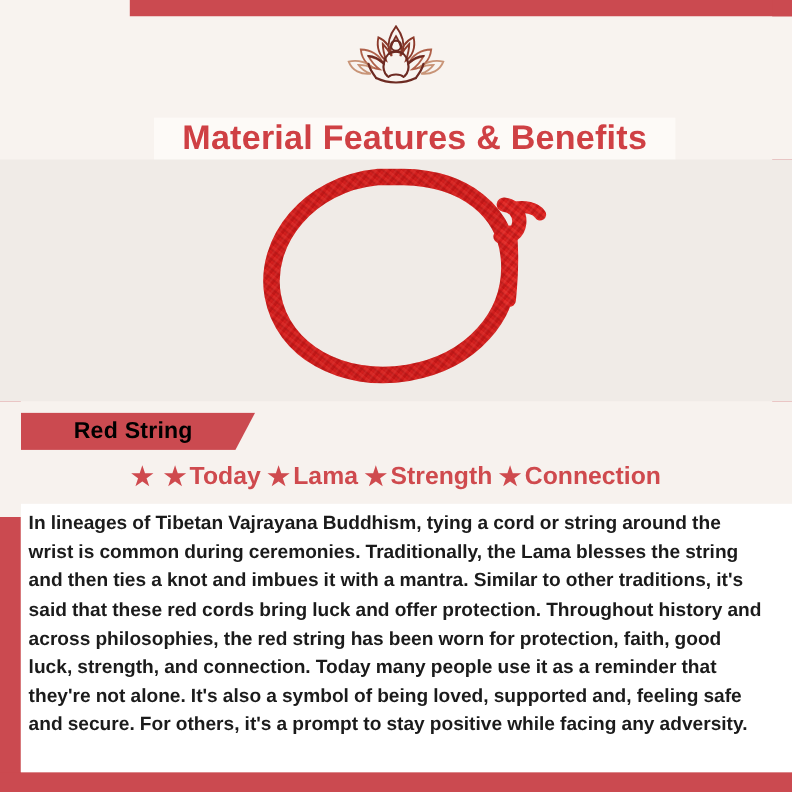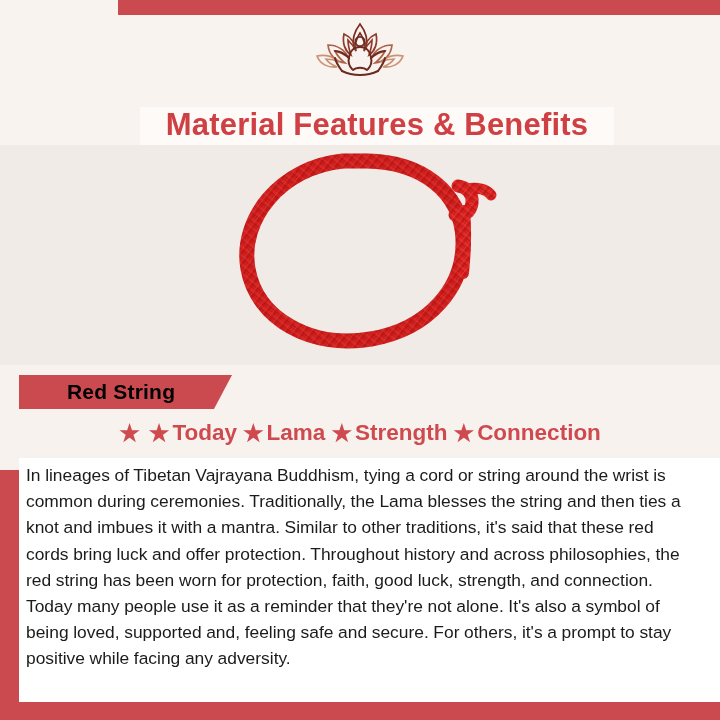--- a/index.html
+++ b/index.html
@@ -186,20 +186,21 @@
     box-sizing: border-box;
     padding: 4px 22px 0 7px;
   }
   .desc-text {
     margin: 0;
     font-size: 17.4px;
     line-height: 26.2px;
     color: #1b1b1b;
     text-align: left;
     word-spacing: -0.2px;
+    font-weight: bold;
   }
 </style>
 </head>
 <body>
 
 <div class="page">
 
   <div class="frame-top"></div>
   <div class="frame-right"></div>
   <div class="frame-left"></div>

